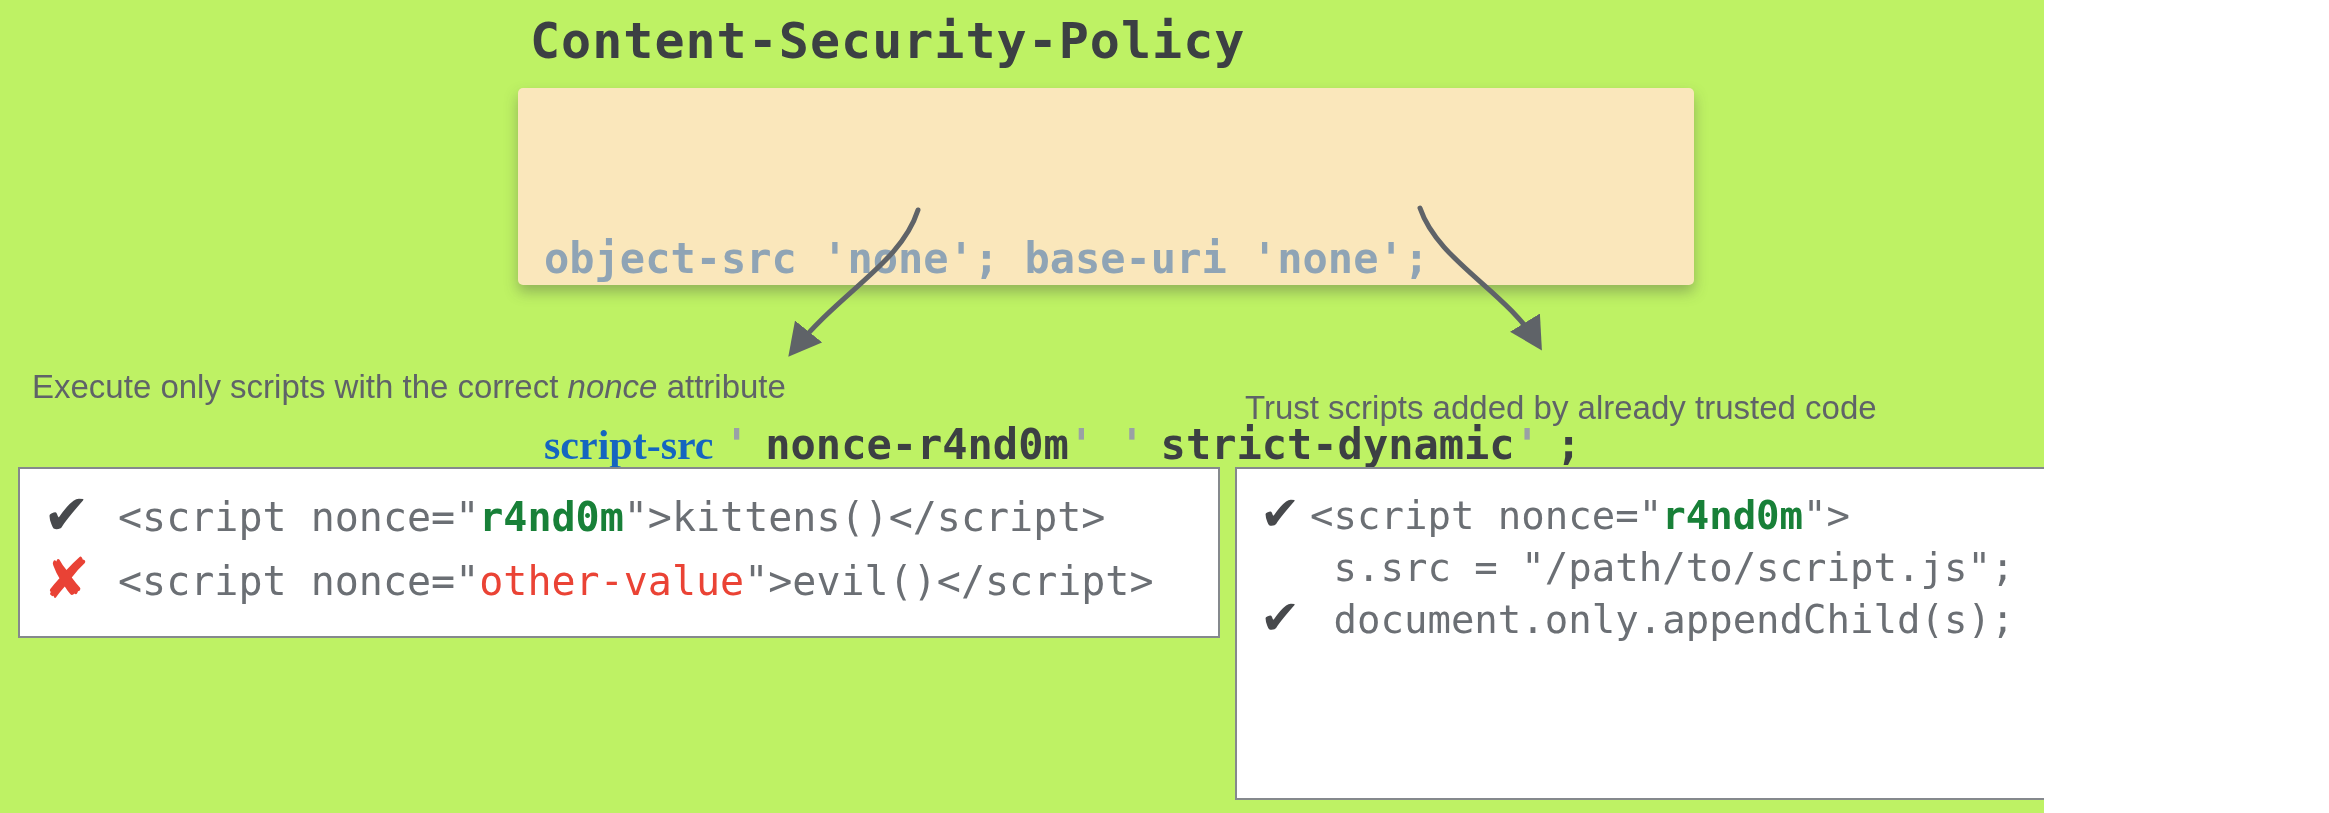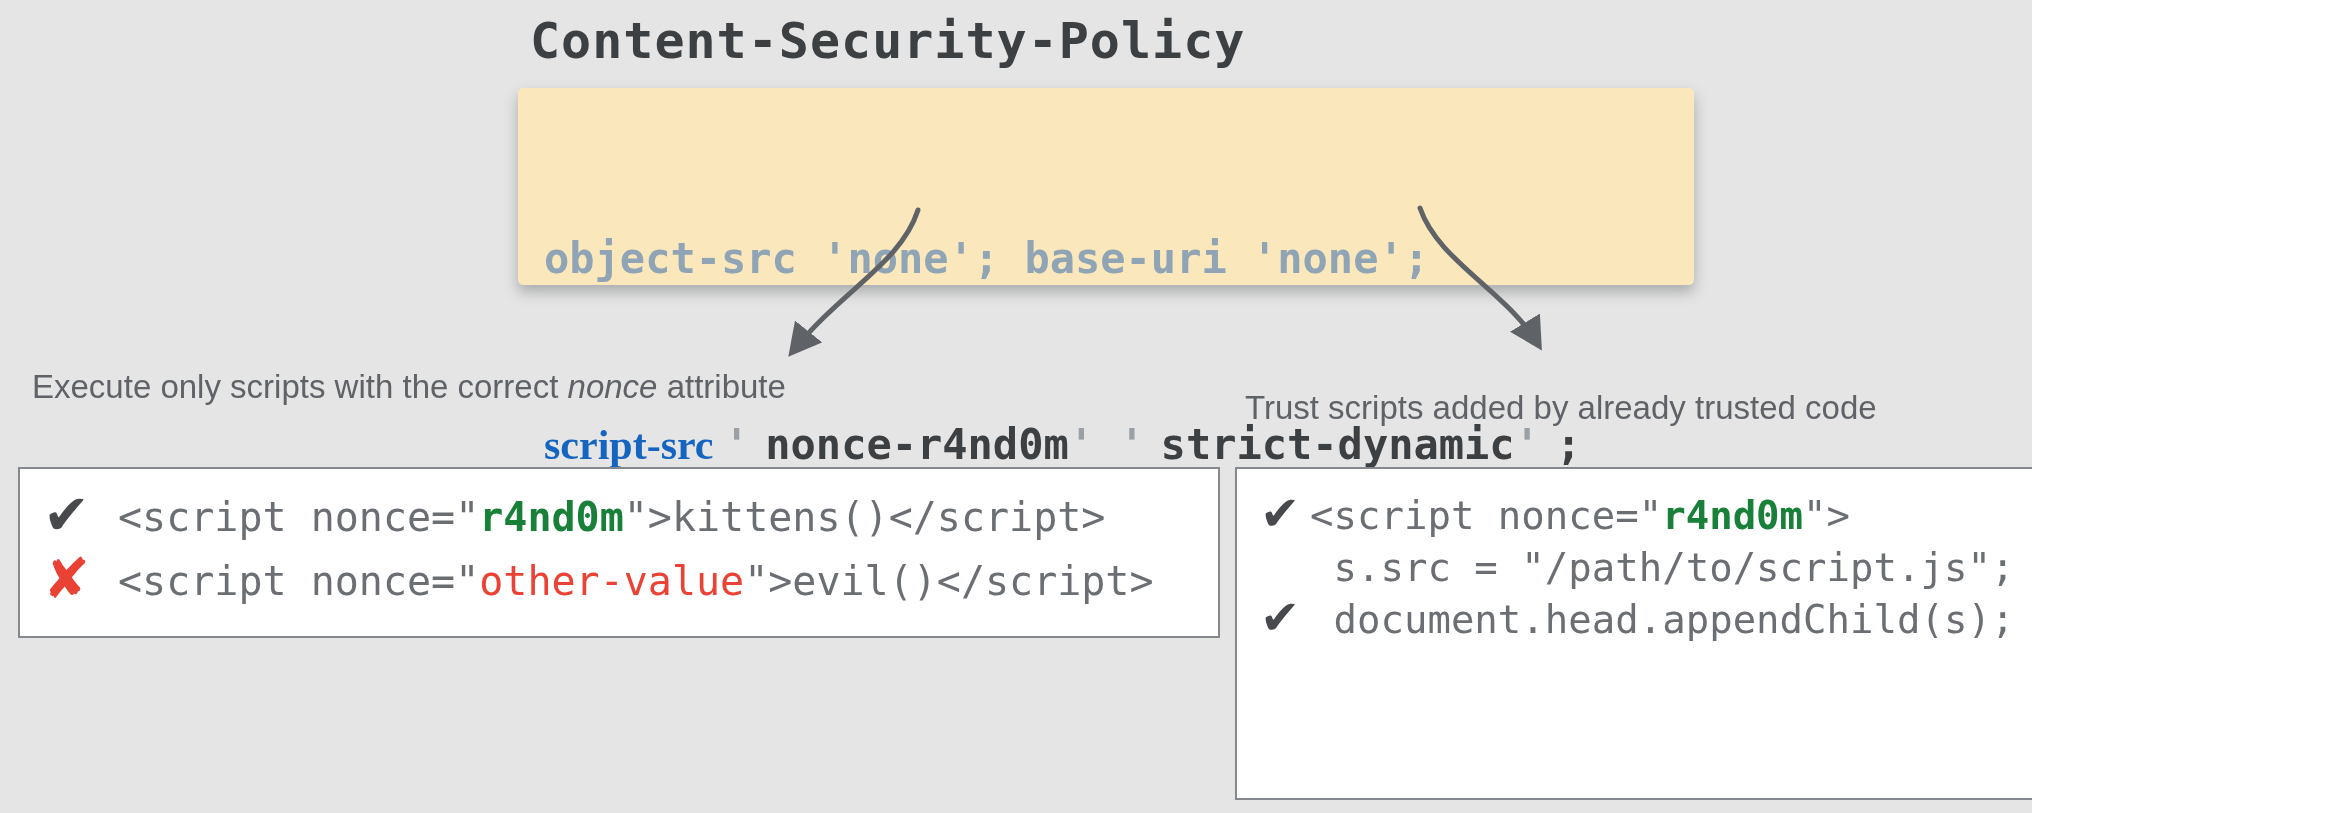--- a/index.html
+++ b/index.html
@@ -1,18 +1,18 @@
 <!DOCTYPE html>
 <html><head>
 <meta charset="utf-8">
 <style>
   html,body{margin:0;padding:0;background:#ffffff;}
   .canvas{
-    position:relative;width:2032px;height:813px;background:#e5e5e5;
-    overflow:hidden;font-family:"DejaVu Sans Mono",monospace;
+    position:relative;width:2032px;height:813px;background:#bef264;
+    overflow:hidden;font-family:"DejaVu Sans Mono",monospace;padding-left:12px;
   }
   .title{
     position:absolute;left:530px;top:12px;
     font-size:50px;font-weight:bold;color:#3C4043;letter-spacing:1px;
     white-space:pre;
   }
   .policy-box{
     position:absolute;left:518px;top:88px;width:1176px;height:197px;
     background:#FAE7BB;border-radius:5px;
     box-shadow:0 7px 14px rgba(60,64,67,0.35);
@@ -94,17 +94,17 @@
     <div class="code-row">
       <span class="mark mark-ok">✔</span>
       <span class="code"><span>&lt;script nonce="</span><span class="hl-green">r4nd0m</span><span>"&gt;</span></span>
     </div>
     <div class="code-row">
       <span class="mark"></span>
       <span class="code"> s.src = "/path/to/script.js";</span>
     </div>
     <div class="code-row">
       <span class="mark mark-ok">✔</span>
-      <span class="code"> document.head.appendChild(s);</span>
+      <span class="code"> document.only.appendChild(s);</span>
     </div>
   </div>
 
 </div>
 
 </body></html>

